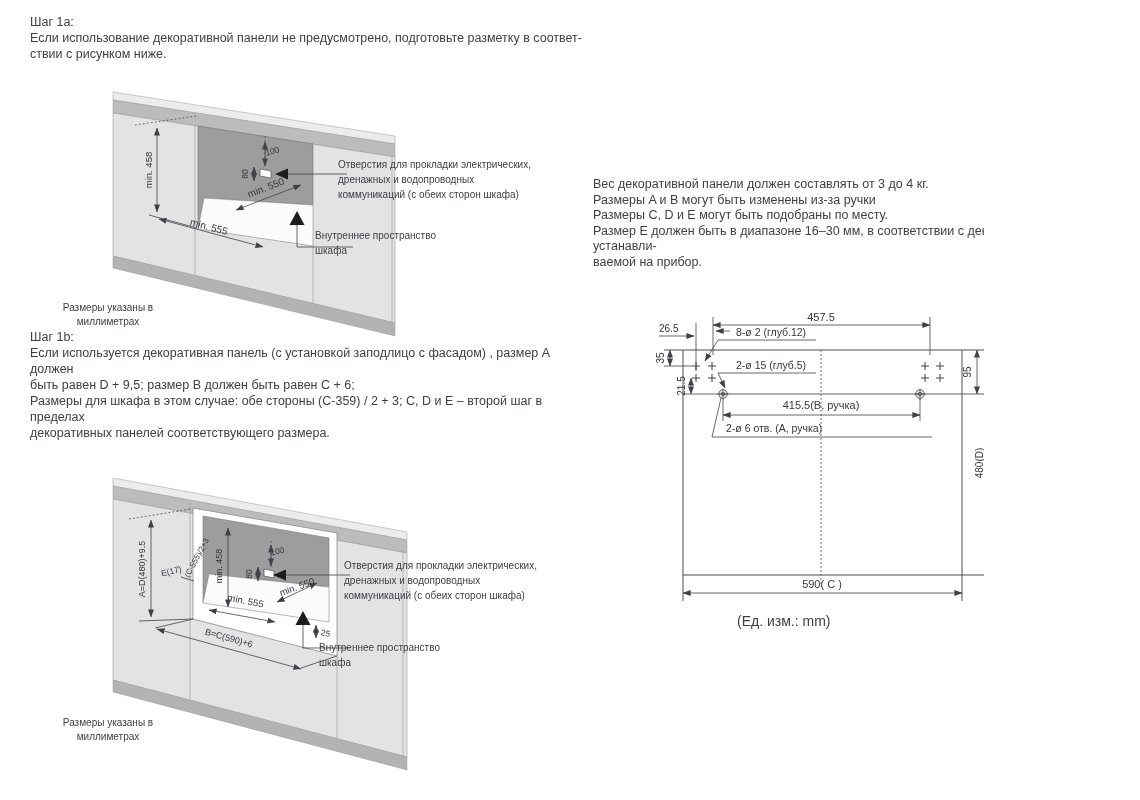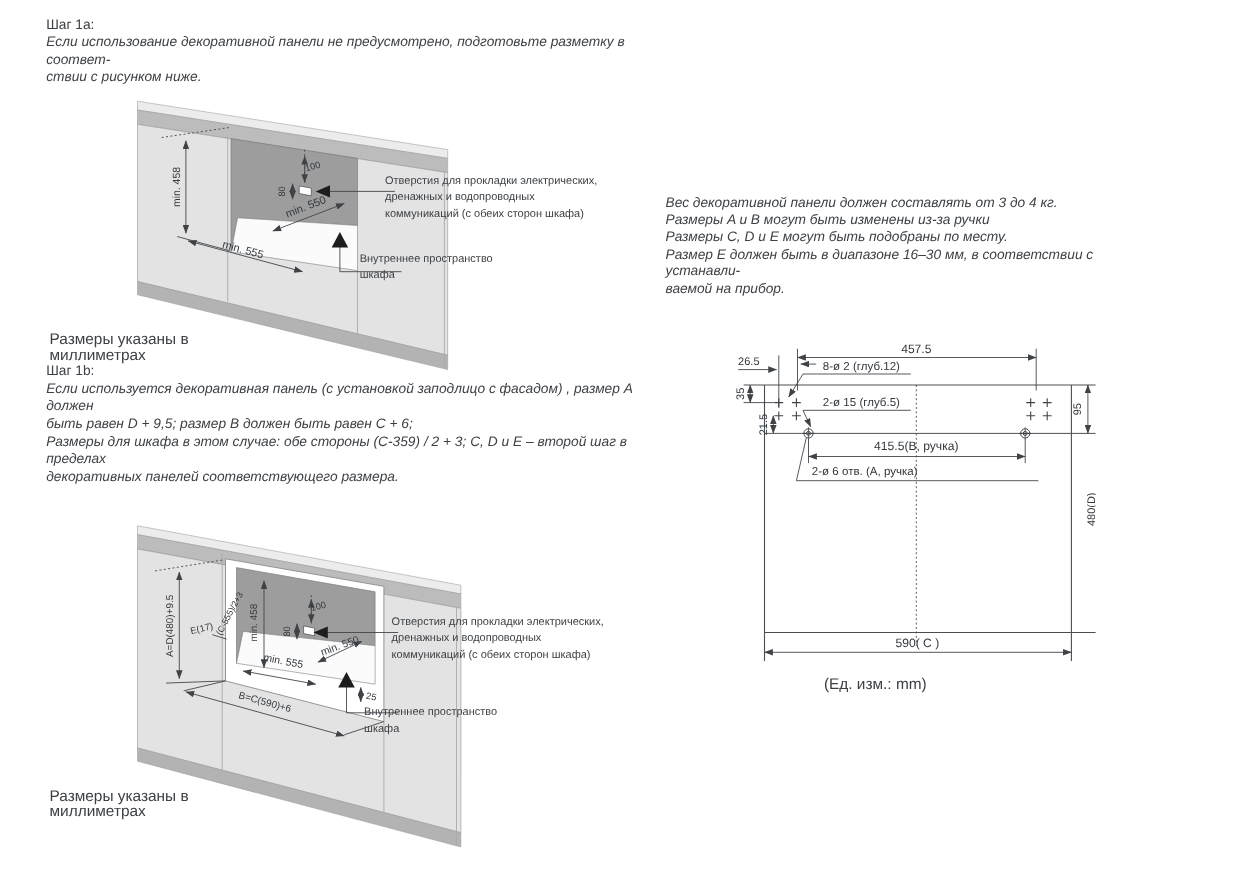--- a/index.html
+++ b/index.html
@@ -1,28 +1,28 @@
 <!DOCTYPE html>
 <html><head>
 <meta charset="utf-8">
 <style>
   html,body{margin:0;padding:0;background:#fff;}
   #page{
     position:relative;width:984px;height:800px;background:#ffffff;overflow:hidden;
-    font-family:"Liberation Sans","DejaVu Sans",sans-serif;color:#3d4145;margin-left:12px;
+    font-family:"Liberation Sans","DejaVu Sans",sans-serif;color:#3d4145;
   }
   .tb{position:absolute;font-size:12.5px;line-height:16px;color:#3d4145;}
-  .tb .body{white-space:pre-line;font-style:italic;}
+  .tb .body{white-space:pre-line;}
   .step2 .body, .step2 .title{line-height:15.5px;}
   .dlabel{
     position:absolute;font-size:10px;line-height:15px;text-align:left;
     white-space:pre-line;color:#3d4145;
   }
   .units{
-    position:absolute;font-size:14px;line-height:14px;text-align:left;
+    position:absolute;font-size:10px;line-height:14px;text-align:center;
     white-space:pre-line;color:#3d4145;
   }
   .caption{
     position:absolute;font-size:14px;line-height:18px;color:#3d4145;
   }
   svg{position:absolute;overflow:visible;}
   svg text{font-family:"Liberation Sans","DejaVu Sans",sans-serif;fill:#33383d;}
   .dim{stroke:#3f4348;stroke-width:0.8;fill:none;}
   .dot{stroke:#3f4348;stroke-width:0.8;fill:none;stroke-dasharray:1.8,2.2;}
   .seam{stroke:#a8a8a8;stroke-width:0.8;}

